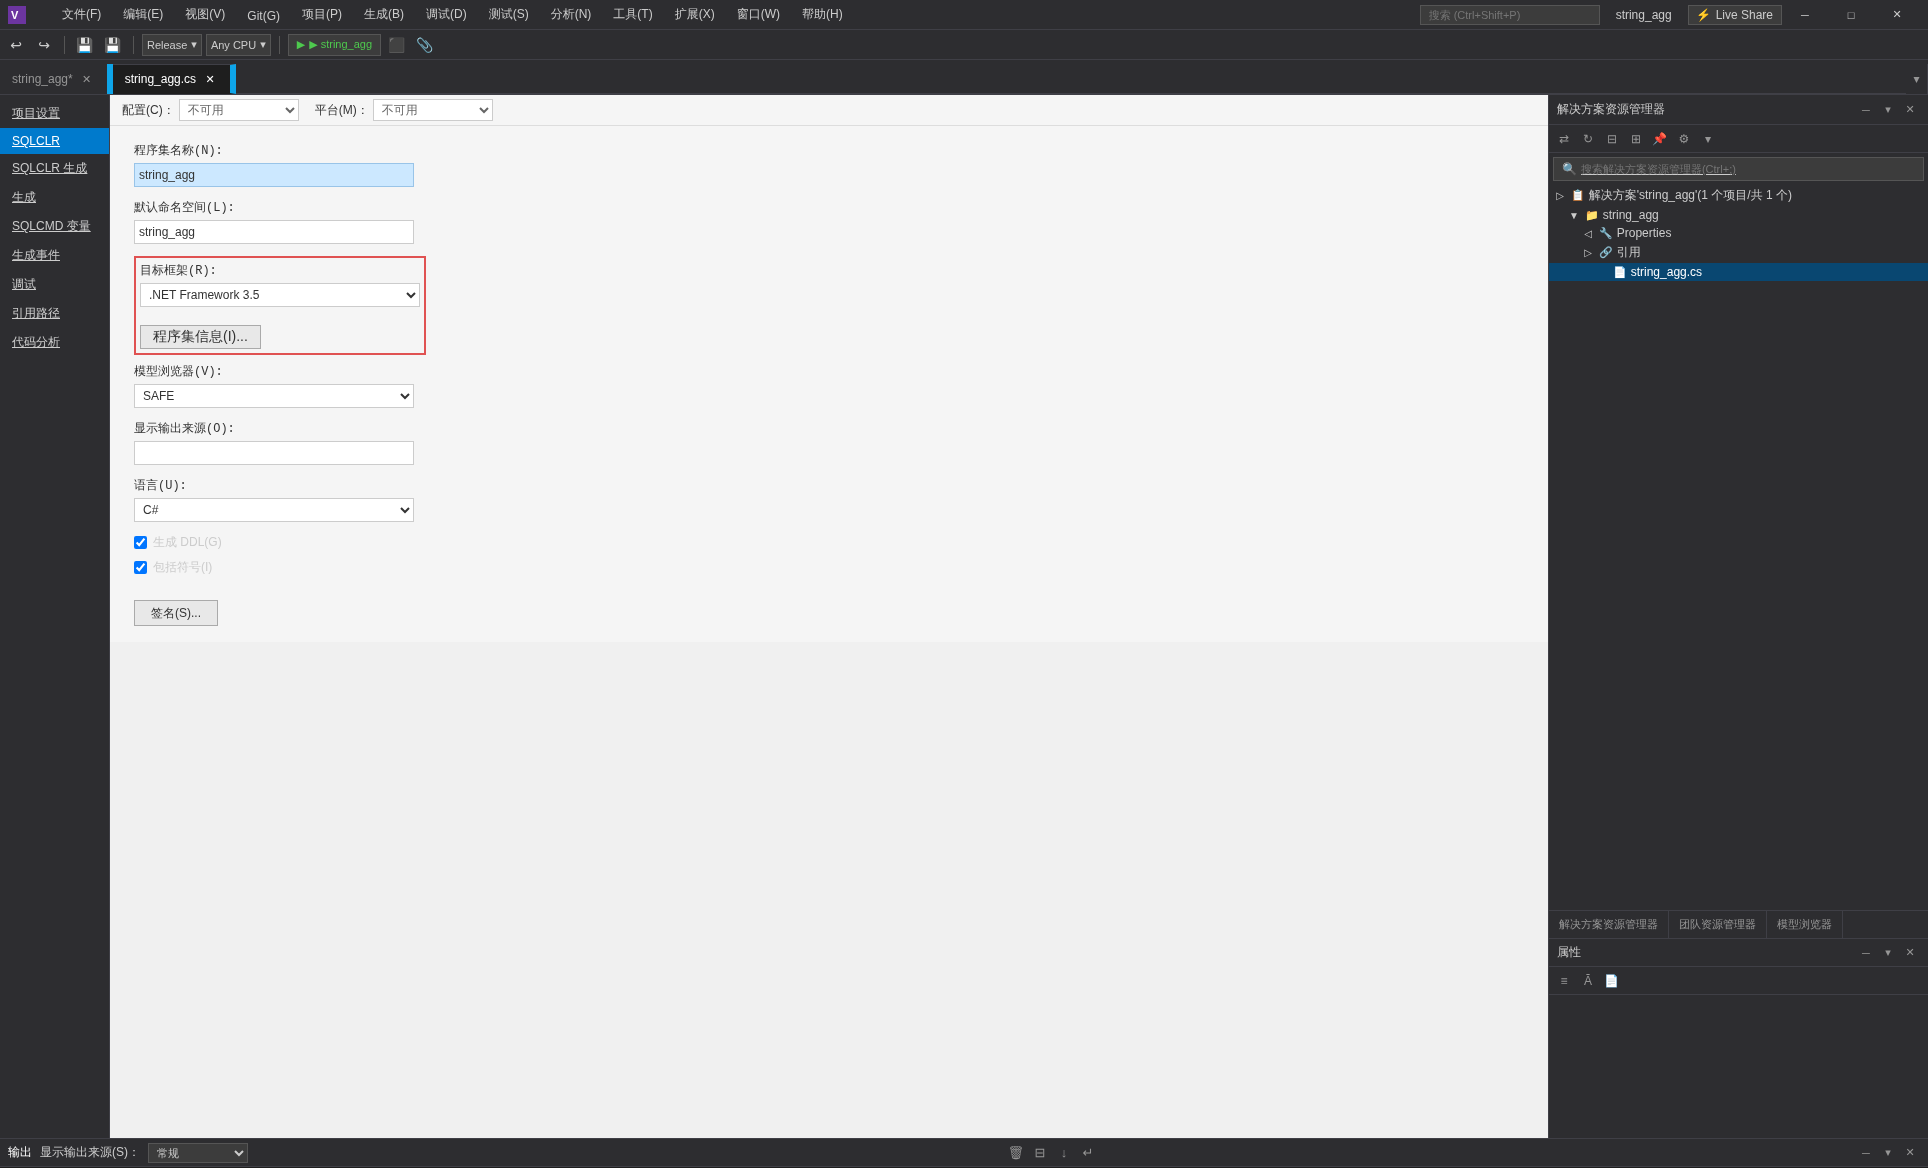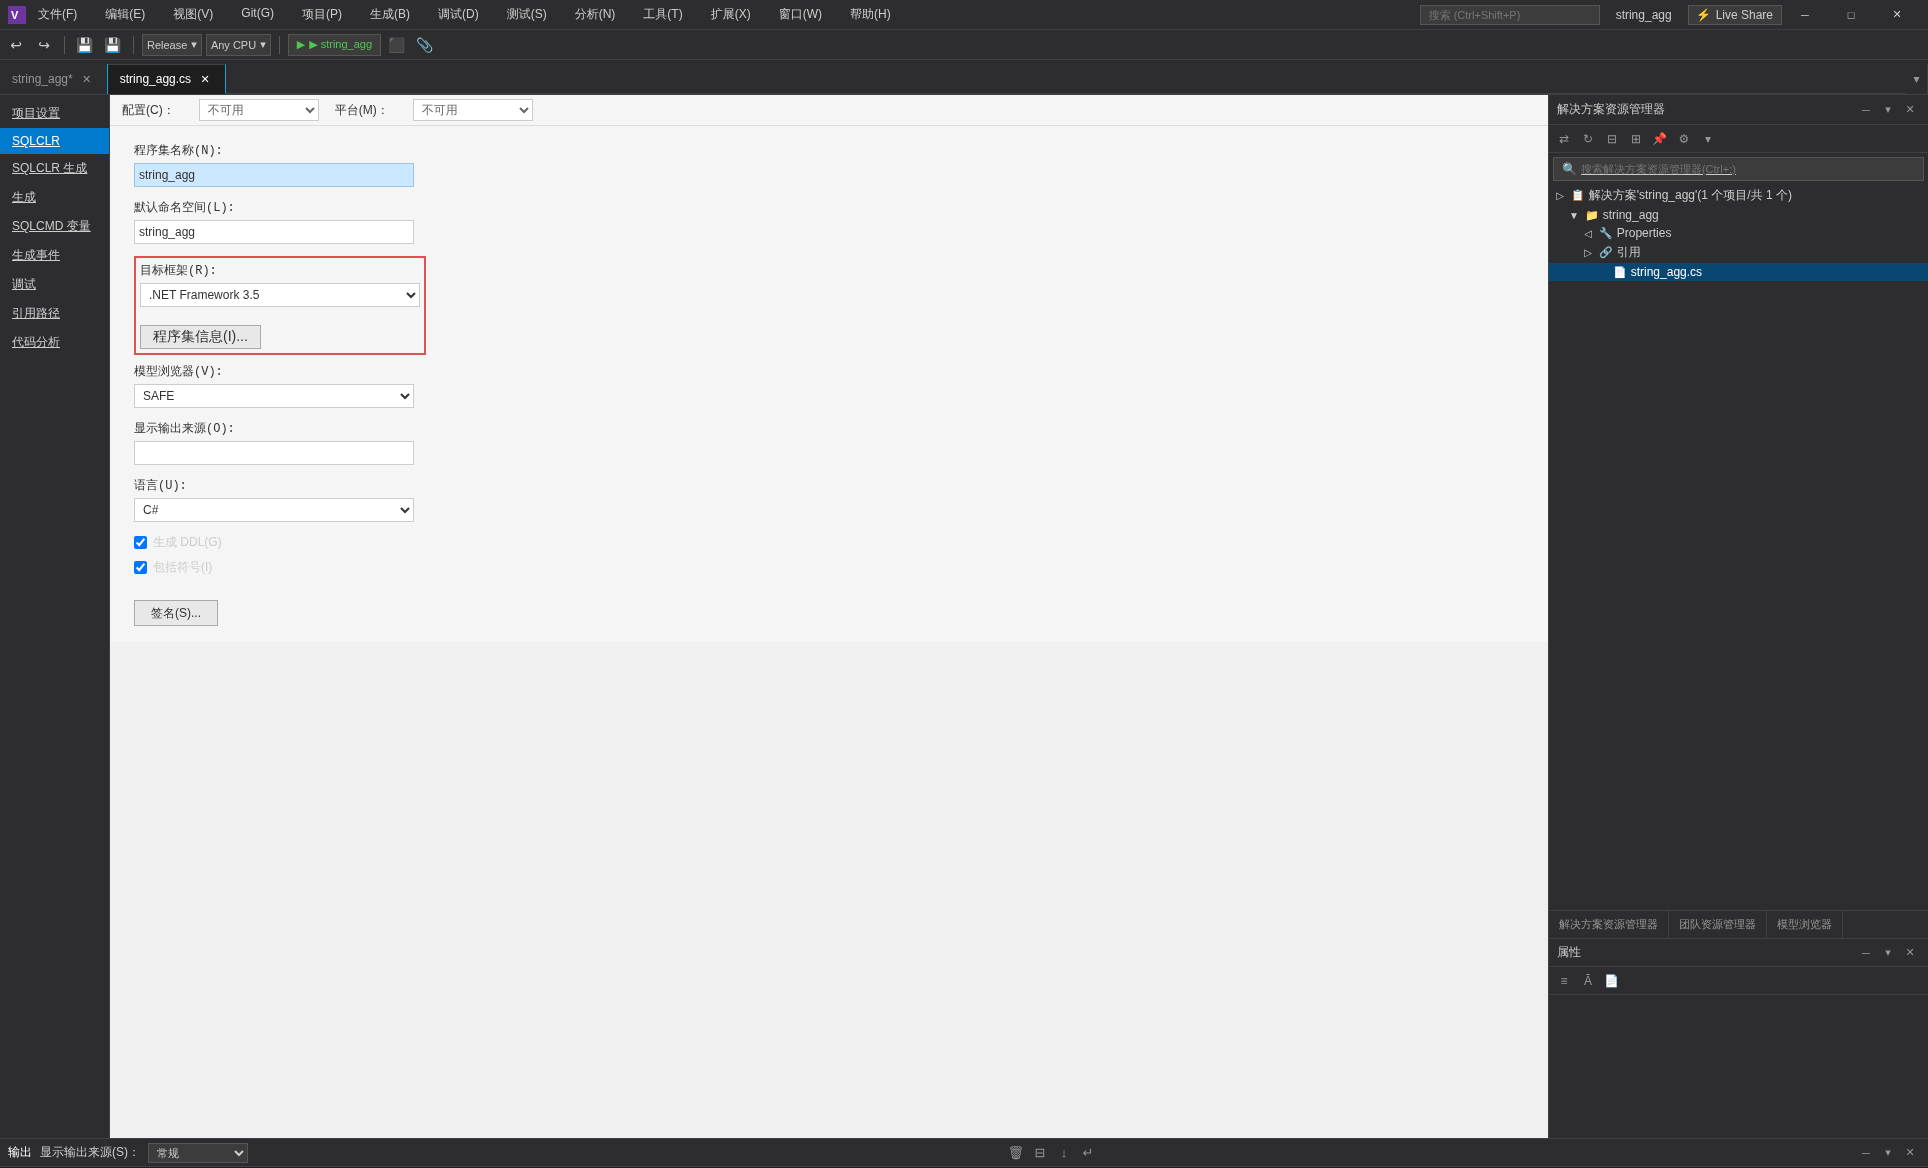--- a/index.html
+++ b/index.html
@@ -22,23 +22,24 @@
       padding: 0 8px;
       border-bottom: 1px solid #3f3f46;
     }
     .title-bar-logo {
       width: 18px;
       height: 18px;
       margin-right: 4px;
     }
     .title-bar-menu {
       display: flex;
-      align-items: flex-start;
-      gap: 12px;
+      align-items: flex-end;
+      gap: 6px;
       flex: 1;
+      margin-left: 24px;
     }
     .menu-item {
       color: #ccc;
       font-size: 12px;
       padding: 4px 8px;
       cursor: pointer;
       white-space: nowrap;
     }
     .title-bar-search {
       background: #3c3c3c;
@@ -137,21 +138,21 @@
     .tab {
       height: 30px;
       padding: 0 12px;
       display: flex;
       align-items: center;
       gap: 6px;
       cursor: pointer;
       font-size: 12px;
       color: #969696;
       background: #2d2d30;
-      border-right: 1px solid #0ea5e9;
+      border-right: 6px solid #0ea5e9;
       white-space: nowrap;
     }
     .tab.active {
       color: #fff;
       background: #1e1e1e;
       border-top: 1px solid #3f3f46;
       border-bottom: 1px solid #1e1e1e;
     }
     .tab-close {
       width: 16px;
@@ -215,21 +216,21 @@
       background: #f5f5f5;
       border-bottom: 1px solid #ddd;
       padding: 4px 12px;
       display: flex;
       align-items: center;
       gap: 16px;
     }
     .config-row {
       display: flex;
       align-items: center;
-      gap: 24px;
+      gap: 4px;
     }
     .config-label { color: #333; font-size: 12px; }
     .config-select {
       height: 22px;
       border: 1px solid #ccc;
       background: white;
       color: #666;
       font-size: 12px;
       padding: 0 4px;
       width: 120px;

